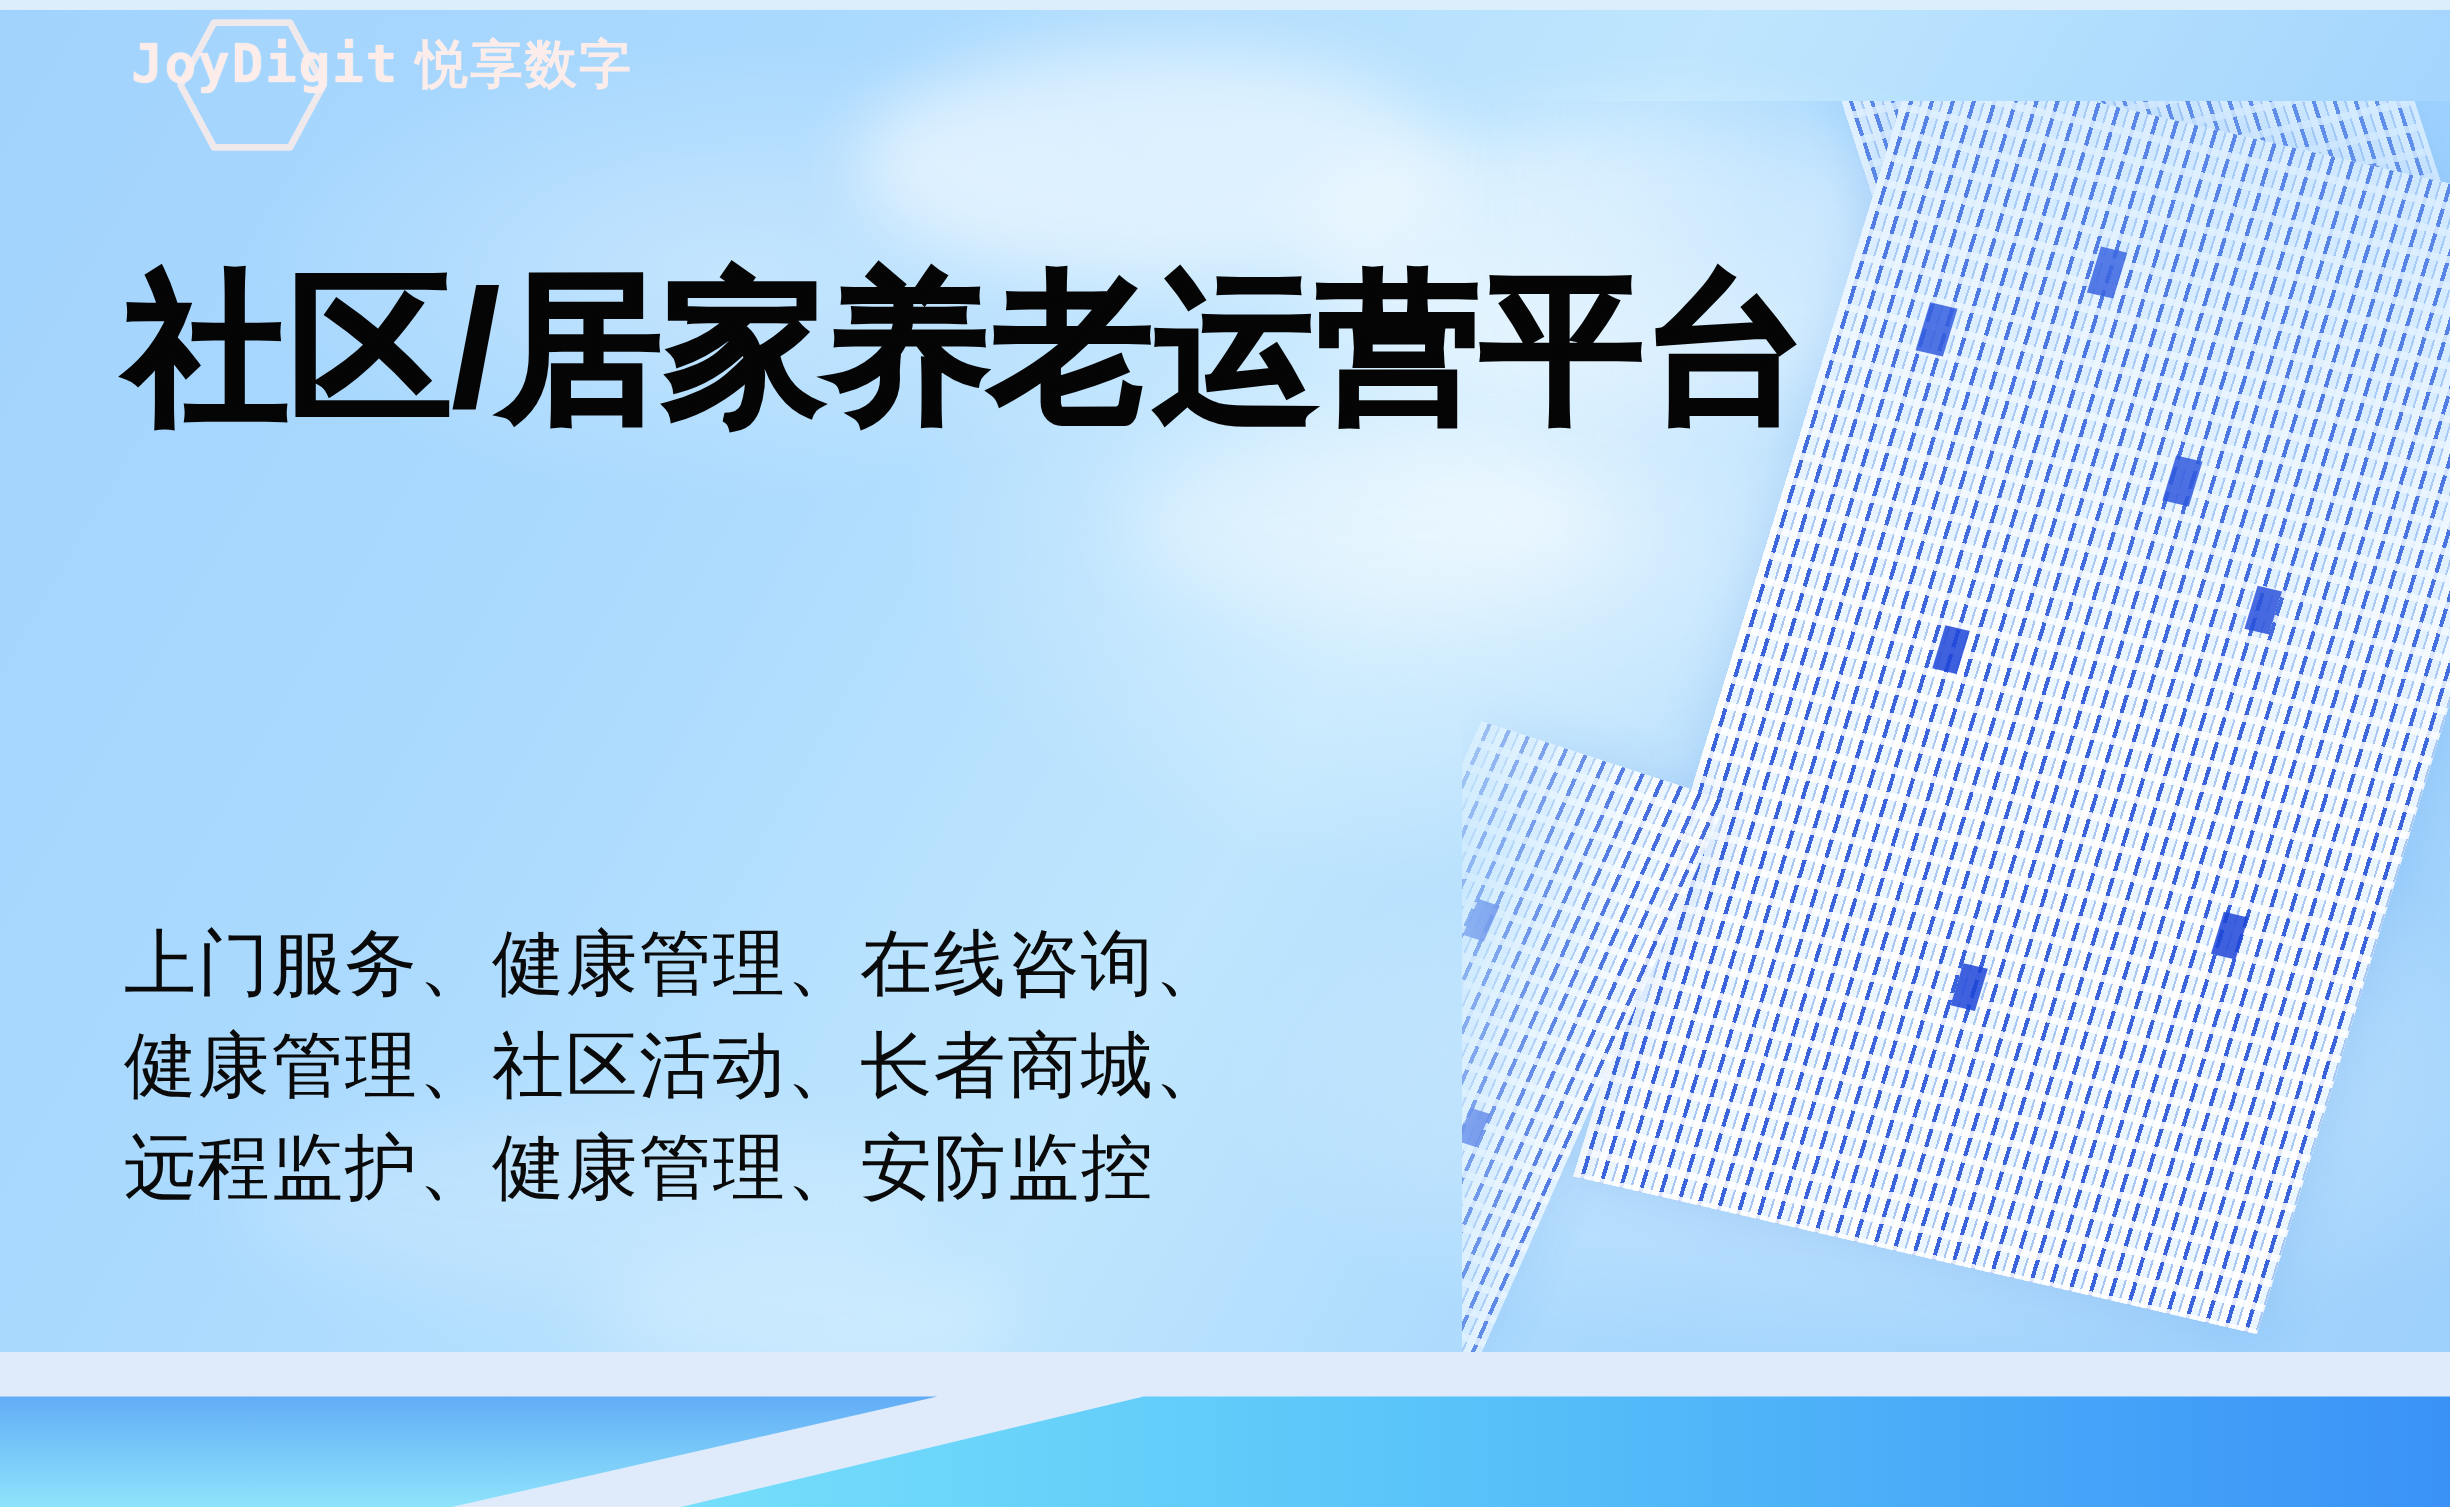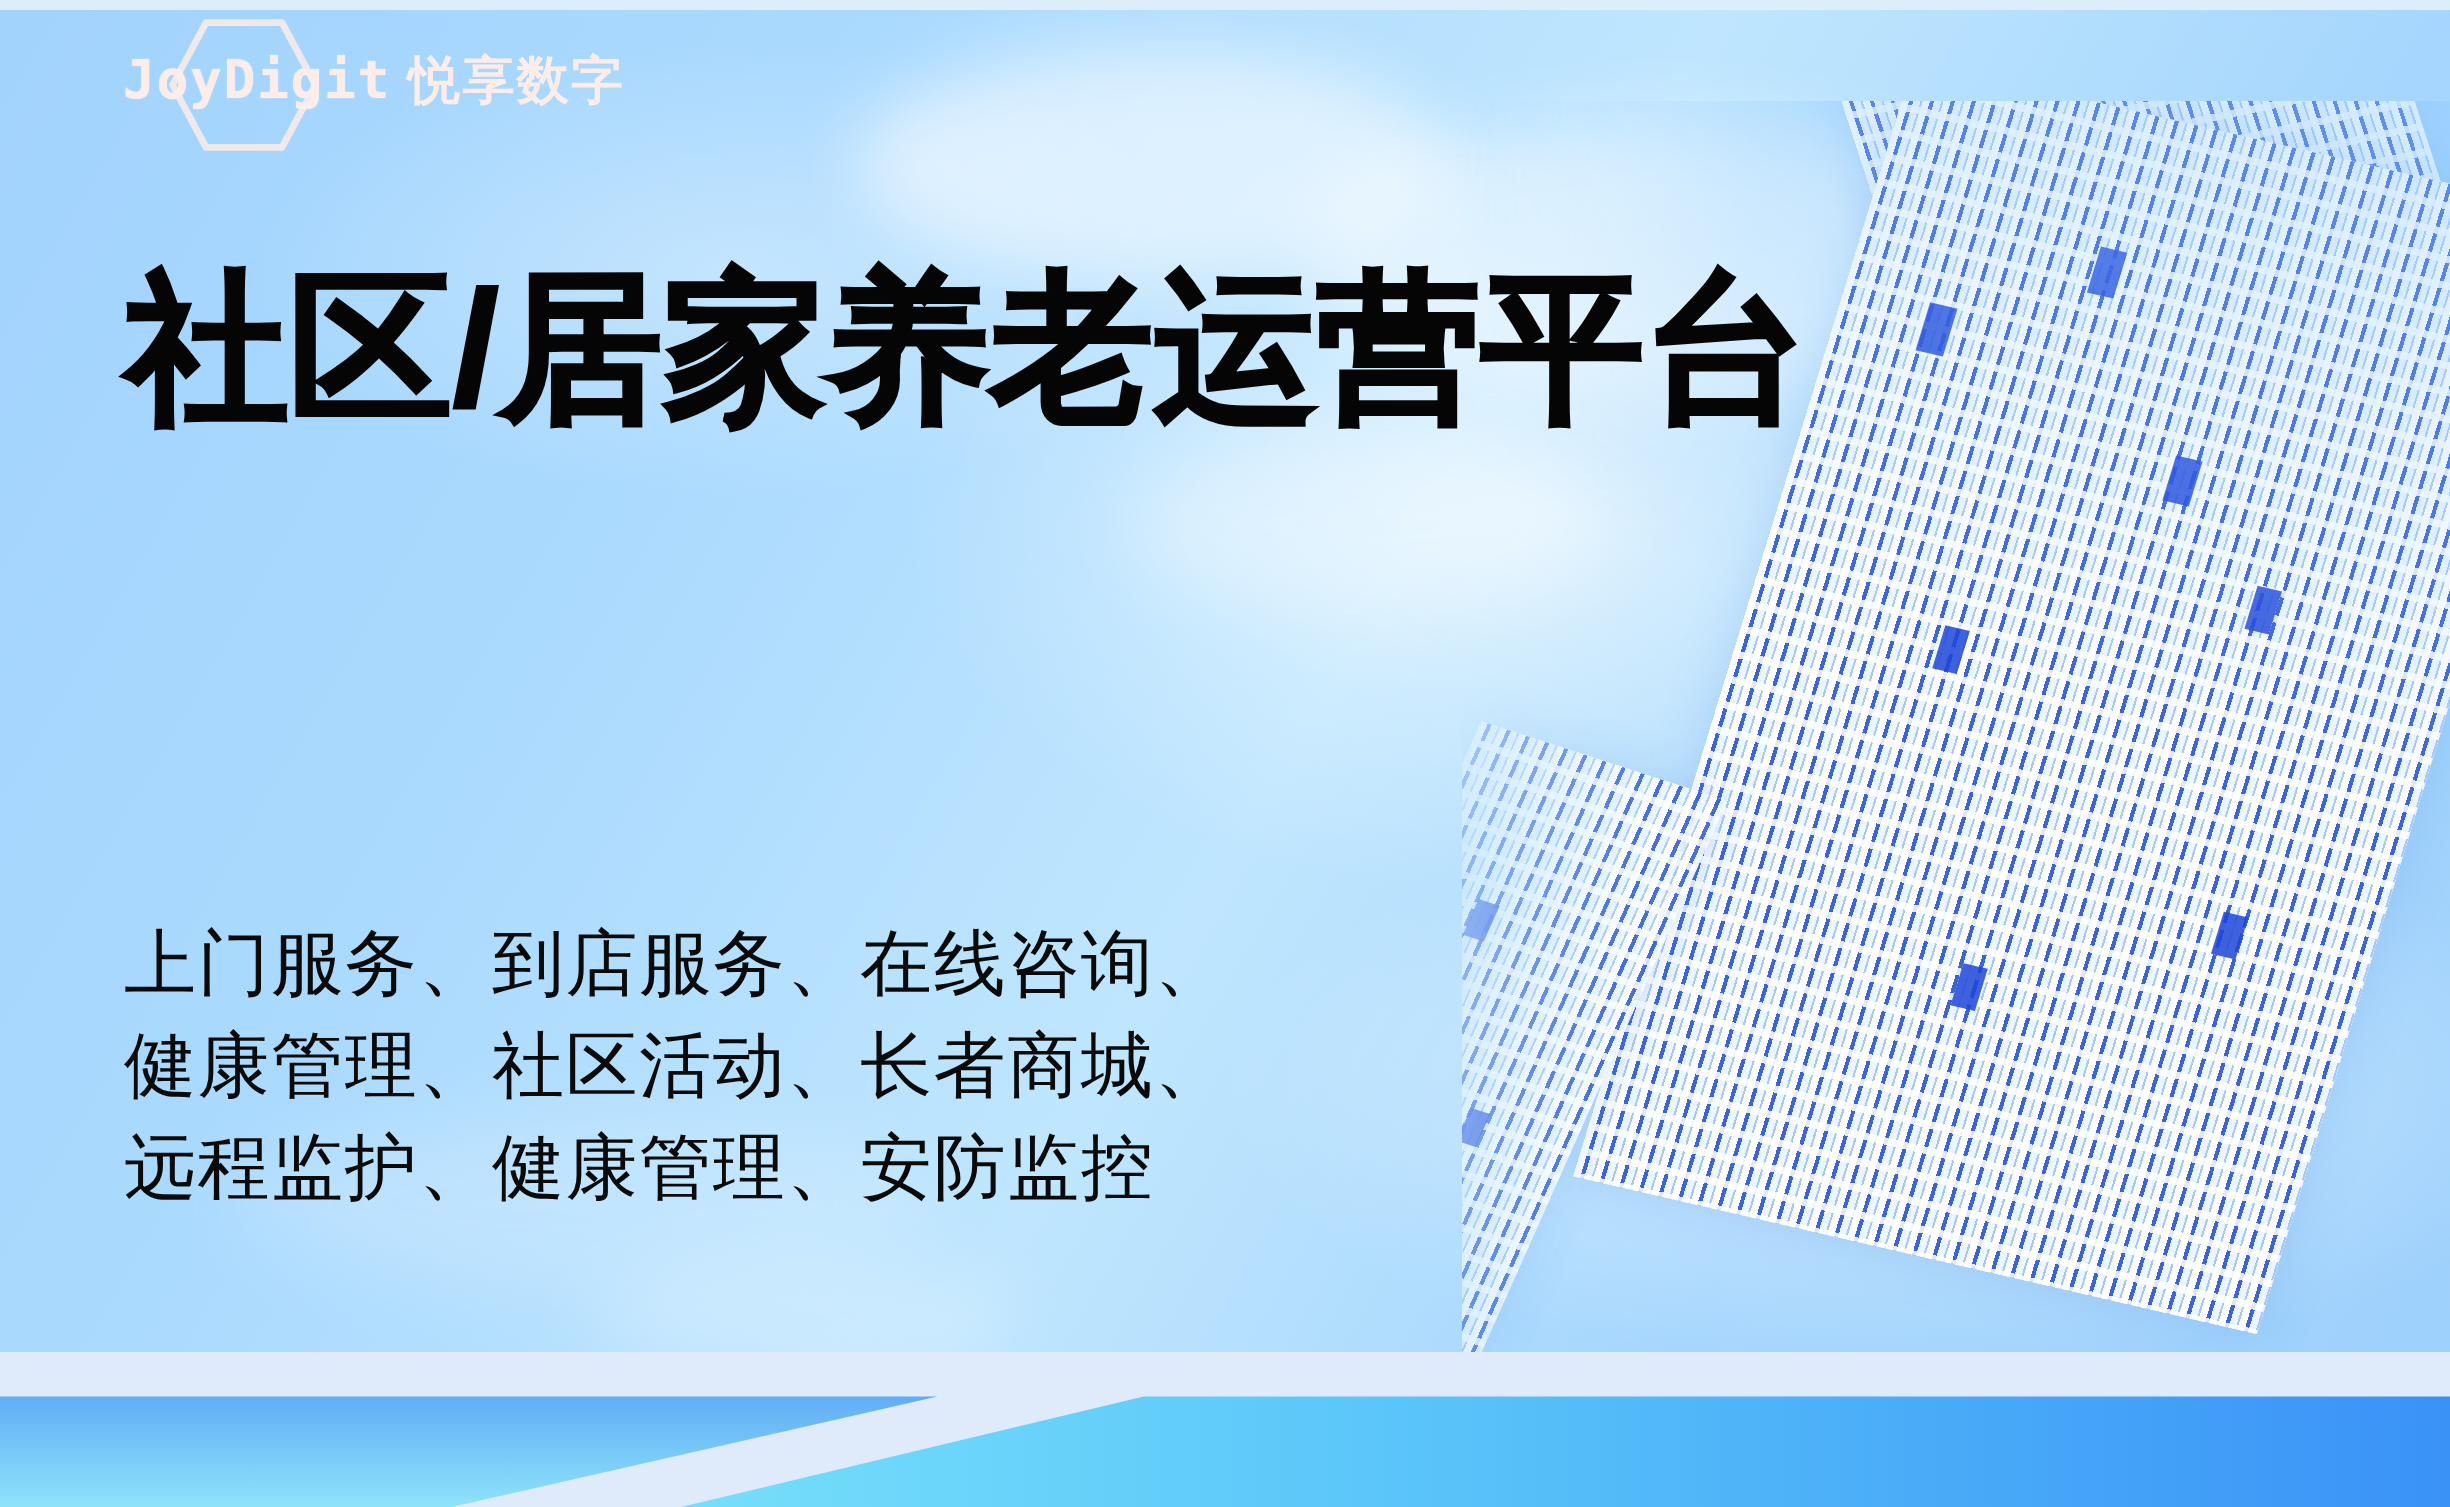--- a/index.html
+++ b/index.html
@@ -134,25 +134,25 @@
   .sky-wash {
     position: absolute;
     inset: 0;
     background: linear-gradient(200deg, rgba(150,205,255,0.40) 0%, rgba(150,205,255,0.0) 45%);
     pointer-events: none;
   }
 
   
   .logo {
     position: absolute;
-    left: 123px;
+    left: 131px;
     top: 30px;
     z-index: 12;
     display: flex;
-    align-items: flex-end;
+    align-items: flex-start;
     height: 86px;
   }
   .logo-hex {
     position: absolute;
     left: 45px;
     top: -12.4px;
     width: 152px;
     height: 134px;
     z-index: 0;
     opacity: .85;
@@ -287,21 +287,21 @@
     <div class="logo-text">
       <span class="logo-en">JoyDigit</span>
       <span class="logo-cn">悦享数字</span>
     </div>
   </div>
 
   <div class="headline">社区/居家养老运营平台</div>
 
 
   <div class="body-lines">
-    <div class="body-line">上门服务、到店服务、在线咨询、</div>
+    <div class="body-line">上门服务、健康管理、在线咨询、</div>
     <div class="body-line">健康管理、社区活动、长者商城、</div>
     <div class="body-line">远程监护、健康管理、安防监控</div>
   </div>
 
   <div class="bottom-deco">
     <svg viewBox="0 0 3149 200" preserveAspectRatio="none">
       <defs>
         <linearGradient id="gLeft" x1="0" y1="0" x2="0" y2="1">
           <stop offset="0%" stop-color="#62ACF6"></stop>
           <stop offset="100%" stop-color="#8FE4FB"></stop>

